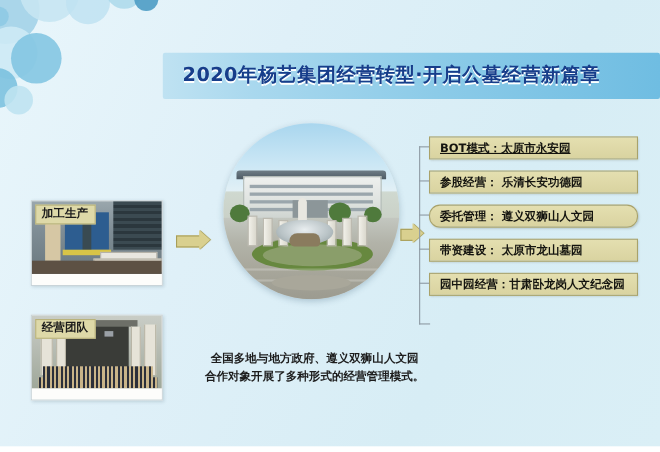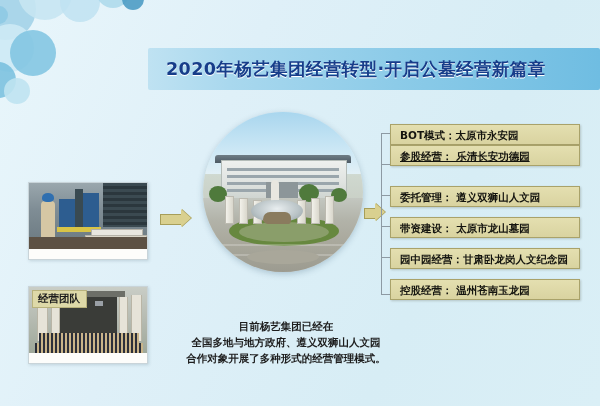--- a/index.html
+++ b/index.html
@@ -341,20 +341,21 @@
       <div class="mach-blue" style="left:52px; top:10px; width:18px; height:34px;"></div>
       <div class="mach-dark" style="left:46px; top:6px; width:8px; height:40px;"></div>
       <div class="yellow-bar" style="left:28px; top:44px; width:44px; height:5px;"></div>
       <div class="worker-body" style="left:12px; top:18px; width:14px; height:36px; border-radius:4px 4px 0 0;"></div>
       <div class="worker-helmet" style="left:13px; top:10px; width:12px; height:9px;"></div>
       <div class="slab" style="left:62px; top:46px; width:50px; height:12px;"></div>
       <div class="slab" style="left:56px; top:52px; width:60px; height:10px; background:#d9d5c8;"></div>
       <div class="mach-dark" style="left:0px; top:54px; width:118px; height:12px; background:#5d5144;"></div>
     </div>
     <div class="photo-sub"></div>
+    <div class="cap-tag">加工生产</div>
   </div>
 
   <div class="photo-card" id="card-team" style="top:286px;">
     <div class="photo-img">
       <div class="bld-dark" style="left:30px; top:8px; width:58px; height:40px;"></div>
       <div class="bld-eave" style="left:22px; top:4px; width:74px; height:6px;"></div>
       <div class="bld-col" style="left:8px; top:8px; width:9px; height:46px;"></div>
       <div class="bld-col" style="left:22px; top:10px; width:7px; height:44px;"></div>
       <div class="bld-col" style="left:90px; top:10px; width:7px; height:44px;"></div>
       <div class="bld-col" style="left:102px; top:8px; width:9px; height:46px;"></div>
@@ -405,26 +406,24 @@
     <div class="arrow-body" style="left:364px; top:208px; width:12px; height:9px;"></div>
     <div class="arrow-head" style="left:375px; top:203px;"></div>
   </div>
 
   <div id="bracket"></div>
   <div class="bracket-tick" style="top:164px;"></div>
   <div class="bracket-tick" style="top:195px;"></div>
   <div class="bracket-tick" style="top:226px;"></div>
   <div class="bracket-tick" style="top:257px;"></div>
 
-  <div class="mode-box" style="top:124px;">BOT模式：太原市永安园</div>
-  <div class="mode-box" style="top:145px;text-decoration:underline;">参股经营：  乐清长安功德园</div>
-  <div class="mode-box" style="top:186px;">委托管理：  遵义双狮山人文园</div>
+  <div class="mode-box" style="top:124px;text-decoration:underline;">BOT模式：太原市永安园</div>
+  <div class="mode-box" style="top:155px;">参股经营：  乐清长安功德园</div>
+  <div class="mode-box" style="top:186px;border-radius:10px;">委托管理：  遵义双狮山人文园</div>
   <div class="mode-box" style="top:217px;">带资建设：  太原市龙山墓园</div>
   <div class="mode-box" style="top:248px;">园中园经营：甘肃卧龙岗人文纪念园</div>
-  <div class="mode-box" style="top:279px;">控股经营：  温州苍南玉龙园</div>
 
   <div id="summary">
-    <div>目前杨艺集团已经在</div>
     <div>全国多地与地方政府、遵义双狮山人文园</div>
     <div>合作对象开展了多种形式的经营管理模式。</div>
   </div>
 
 </div>
 
 </body></html>

